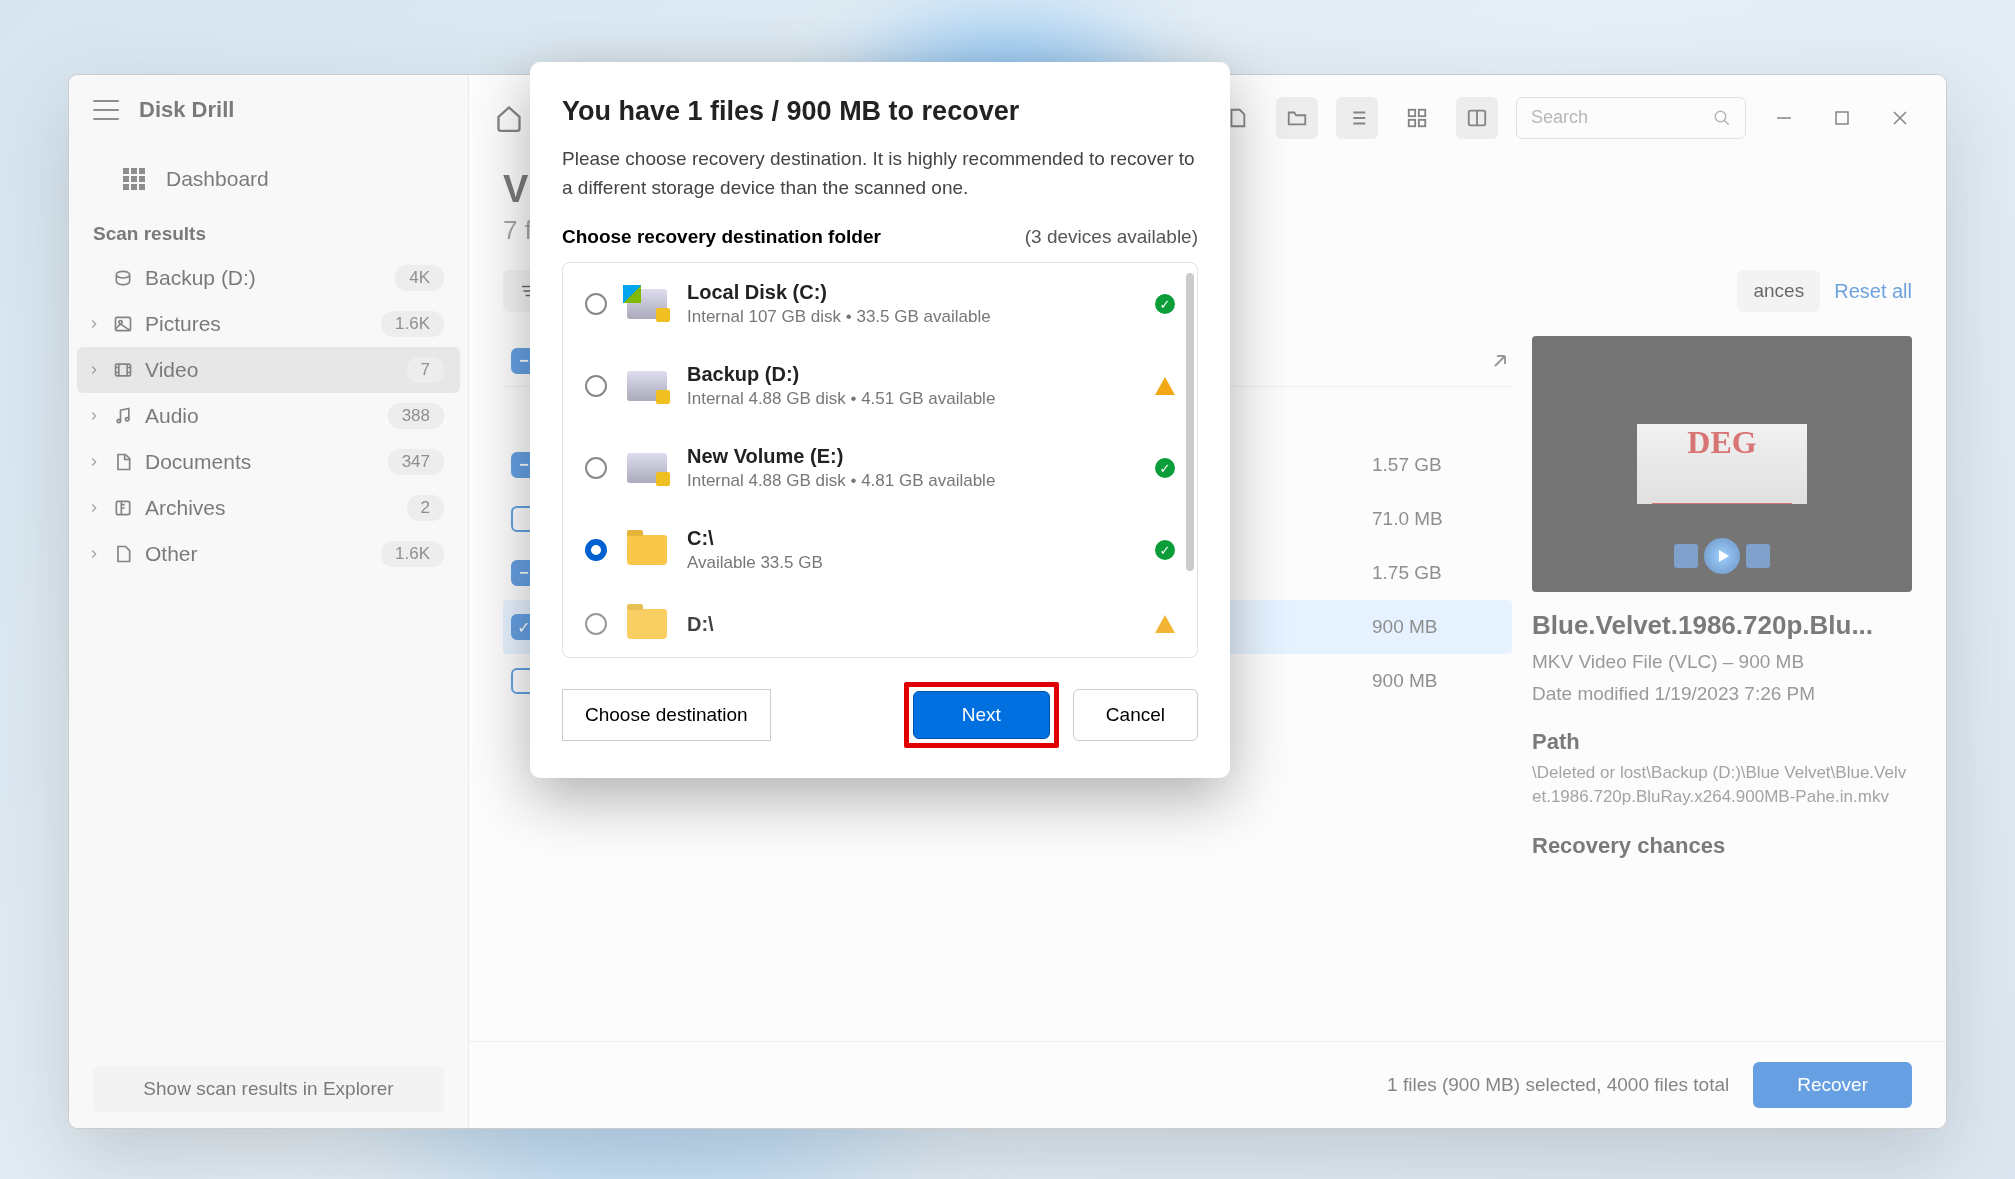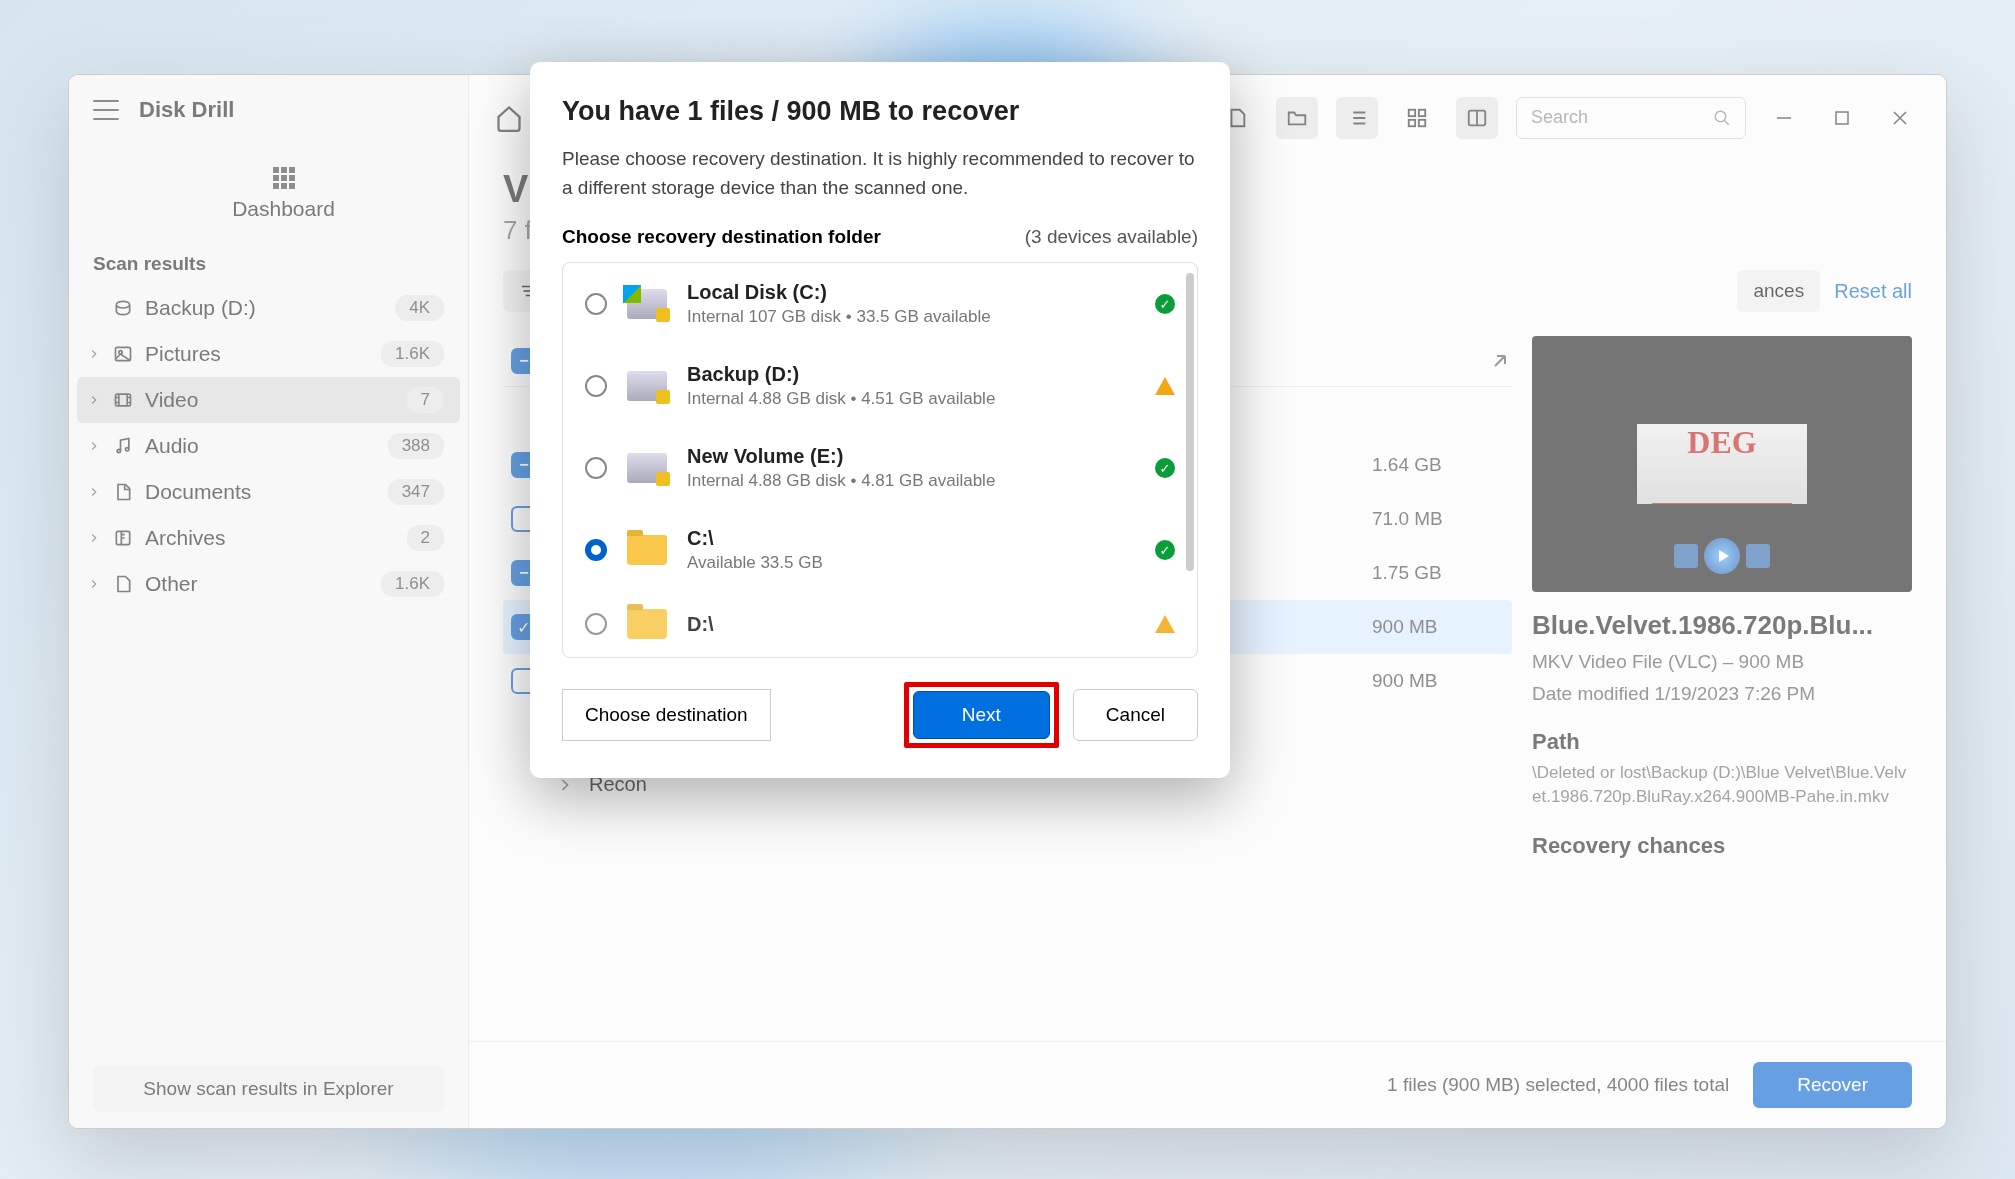--- a/index.html
+++ b/index.html
@@ -6,21 +6,21 @@
 body { font-family: 'Segoe UI', Arial, sans-serif; background: linear-gradient(135deg, #bcd4e6 0%, #d4e4f0 50%, #c5d8e8 100%); width: 2015px; height: 1179px; overflow: hidden; position: relative; }
 .bg-swirl { position: absolute; top: 0; left: 50%; transform: translateX(-50%); width: 900px; height: 600px; background: radial-gradient(ellipse 300px 250px at 50% 25%, #1a7de0 0%, #3b9cf0 30%, transparent 70%); opacity: 0.9; border-radius: 50%; filter: blur(30px); }
 .bg-swirl2 { position: absolute; bottom: -100px; left: 15%; width: 700px; height: 500px; background: radial-gradient(ellipse, #2b8ae8 0%, #5bb0f5 40%, transparent 70%); opacity: 0.5; filter: blur(40px); }
 .app-window { position: absolute; top: 74px; left: 68px; right: 68px; bottom: 50px; background: #f7f7f7; border: 1px solid #aaa; border-radius: 10px; display: flex; overflow: hidden; box-shadow: 0 30px 80px rgba(0,0,0,0.25); }
 .sidebar { width: 400px; background: #f3f3f3; display: flex; flex-direction: column; border-right: 1px solid #ddd; }
 .sidebar-top { padding: 22px 24px 0 24px; }
 .app-title-row { display: flex; align-items: center; gap: 20px; margin-bottom: 32px; }
 .hamburger { width: 26px; height: 20px; display: flex; flex-direction: column; justify-content: space-between; cursor: pointer; }
 .hamburger span { height: 2px; background: #444; border-radius: 1px; }
 .app-title { font-size: 22px; font-weight: 600; color: #222; }
-.dash-row { display: flex; align-items: center; gap: 8px; padding: 12px 0 18px 30px; flex-direction: column; }
+.dash-row { display: flex; align-items: center; gap: 21px; padding: 12px 0 18px 30px; }
 .dash-icon { width: 22px; height: 22px; display: grid; grid-template-columns: 1fr 1fr 1fr; grid-template-rows: 1fr 1fr 1fr; gap: 2px; }
 .dash-icon span { background: #444; }
 .dash-label { font-size: 21px; color: #222; }
 .section-title { font-size: 19px; font-weight: 600; color: #222; padding: 14px 24px 10px 24px; }
 .tree-item { display: flex; align-items: center; padding: 10px 24px 10px 18px; gap: 10px; cursor: pointer; }
 .tree-item.selected { background: #d8d8d8; border-radius: 6px; margin: 0 8px; padding-left: 10px; padding-right: 16px; }
 .chevron { width: 14px; height: 14px; opacity: 0.6; }
 .tree-icon { width: 24px; height: 20px; display: flex; align-items: center; justify-content: center; color: #333; }
 .tree-label { font-size: 21px; color: #222; flex: 1; }
 .tree-badge { background: #e2e2e2; border-radius: 12px; padding: 3px 14px; font-size: 17px; color: #444; }
@@ -314,21 +314,21 @@
             <svg class="row-chev" viewBox="0 0 24 24" fill="none" stroke="currentColor" stroke-width="2">
                 <path d="M6 9l6 6 6-6"></path>
               </svg>
             <span class="row-label">Delet</span>
           </div>
           <div class="table-row">
             <div class="check minus">−</div>
             <svg class="row-chev" viewBox="0 0 24 24" fill="none" stroke="currentColor" stroke-width="2">
                 <path d="M6 9l6 6 6-6"></path>
               </svg>
-            <span class="row-size">1.64 GB</span>
+            <span class="row-size">1.57 GB</span>
           </div>
           <div class="table-row">
             <div class="check"></div>
             <svg class="row-chev" style="transform:rotate(-90deg)" viewBox="0 0 24 24" fill="none" stroke="currentColor" stroke-width="2">
                 <path d="M6 9l6 6 6-6"></path>
               </svg>
             <span class="row-size">71.0 MB</span>
           </div>
           <div class="table-row">
             <div class="check minus">−</div>
@@ -344,27 +344,20 @@
           <div class="table-row">
             <div class="check"></div>
             <span class="row-size">900 MB</span>
           </div>
           <div class="table-row">
             <span style="width:34px"></span>
             <svg class="row-chev" style="transform:rotate(-90deg)" viewBox="0 0 24 24" fill="none" stroke="currentColor" stroke-width="2">
                 <path d="M6 9l6 6 6-6"></path>
               </svg>
             <span class="row-label">Existi</span>
-          </div>
-          <div class="table-row">
-            <span style="width:34px"></span>
-            <svg class="row-chev" style="transform:rotate(-90deg)" viewBox="0 0 24 24" fill="none" stroke="currentColor" stroke-width="2">
-                <path d="M6 9l6 6 6-6"></path>
-              </svg>
-            <span class="row-label">Recon</span>
           </div>
         </div>
 
         <div class="preview-panel">
           <div class="preview-img">
             <div class="deg-logo">
               <div class="deg-text">DEG</div>
               <div class="deg-line"></div>
             </div>
             <div class="player-controls">

